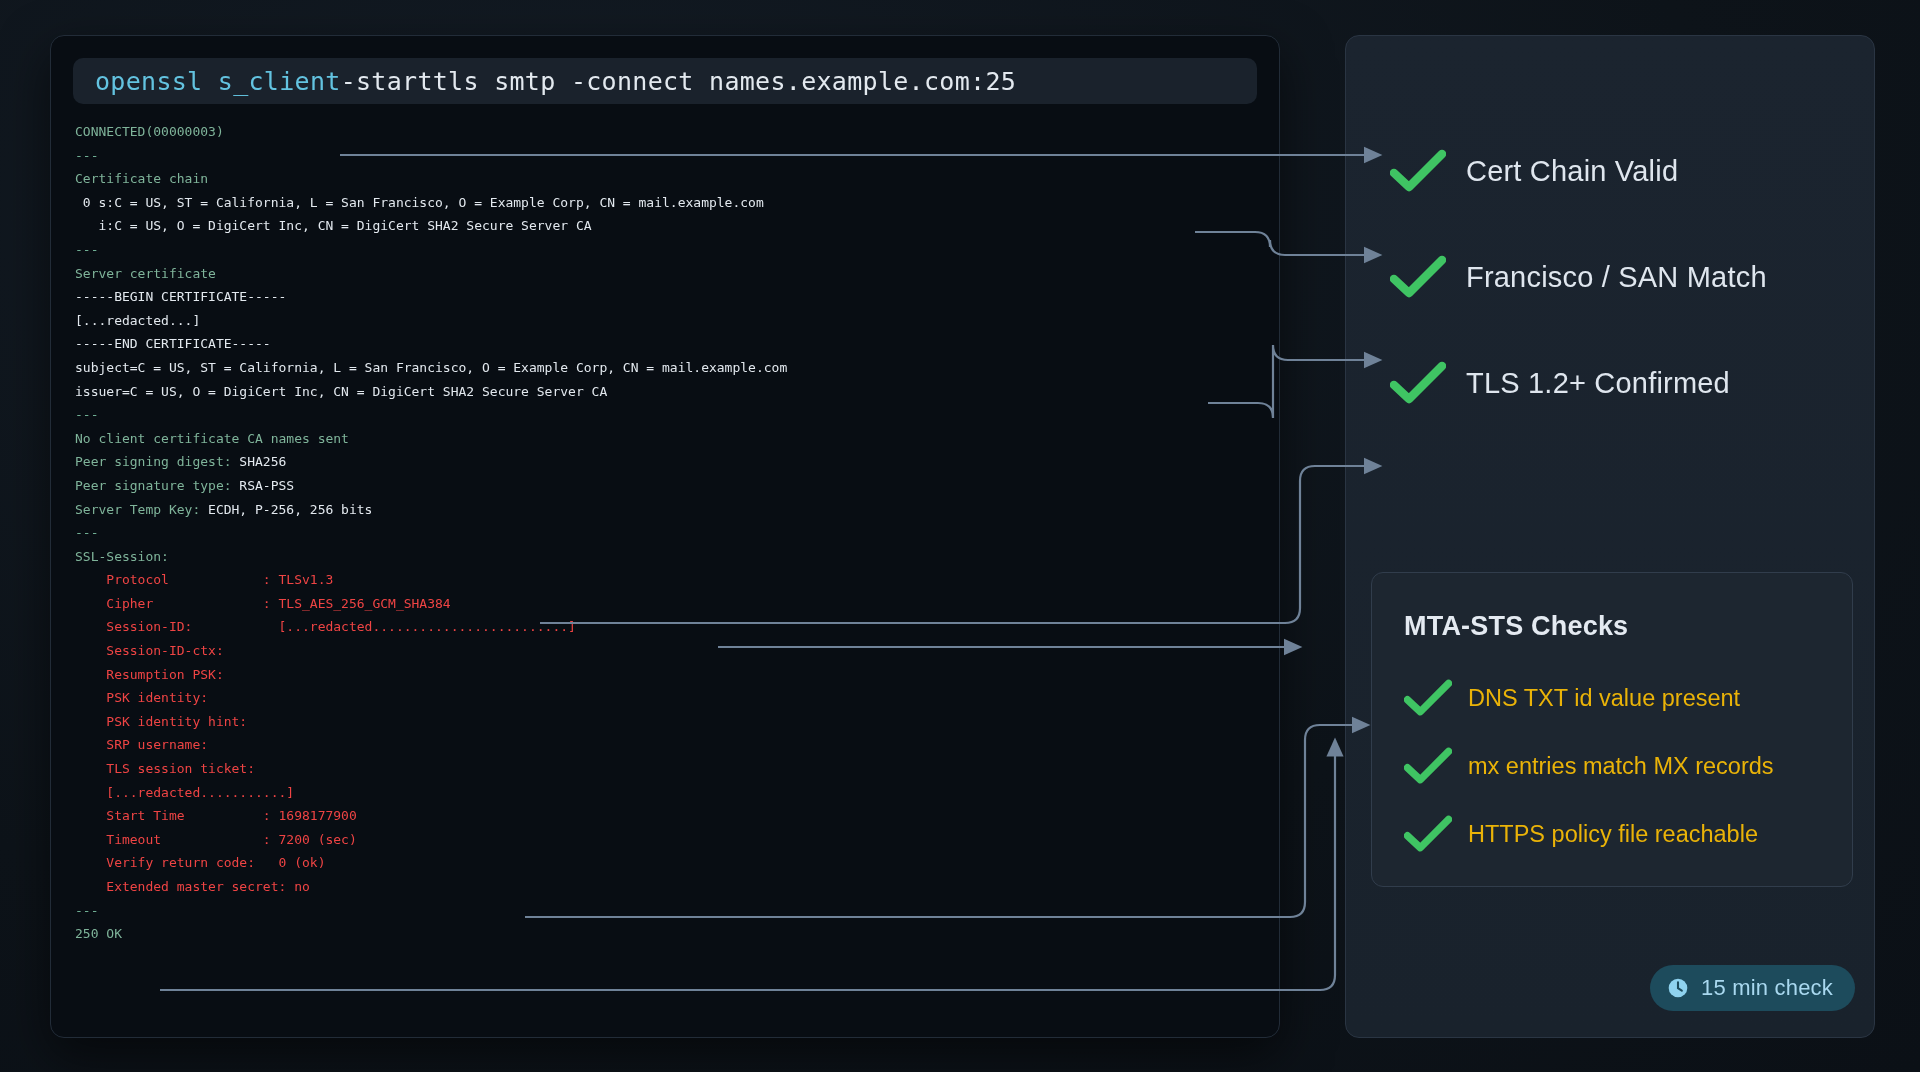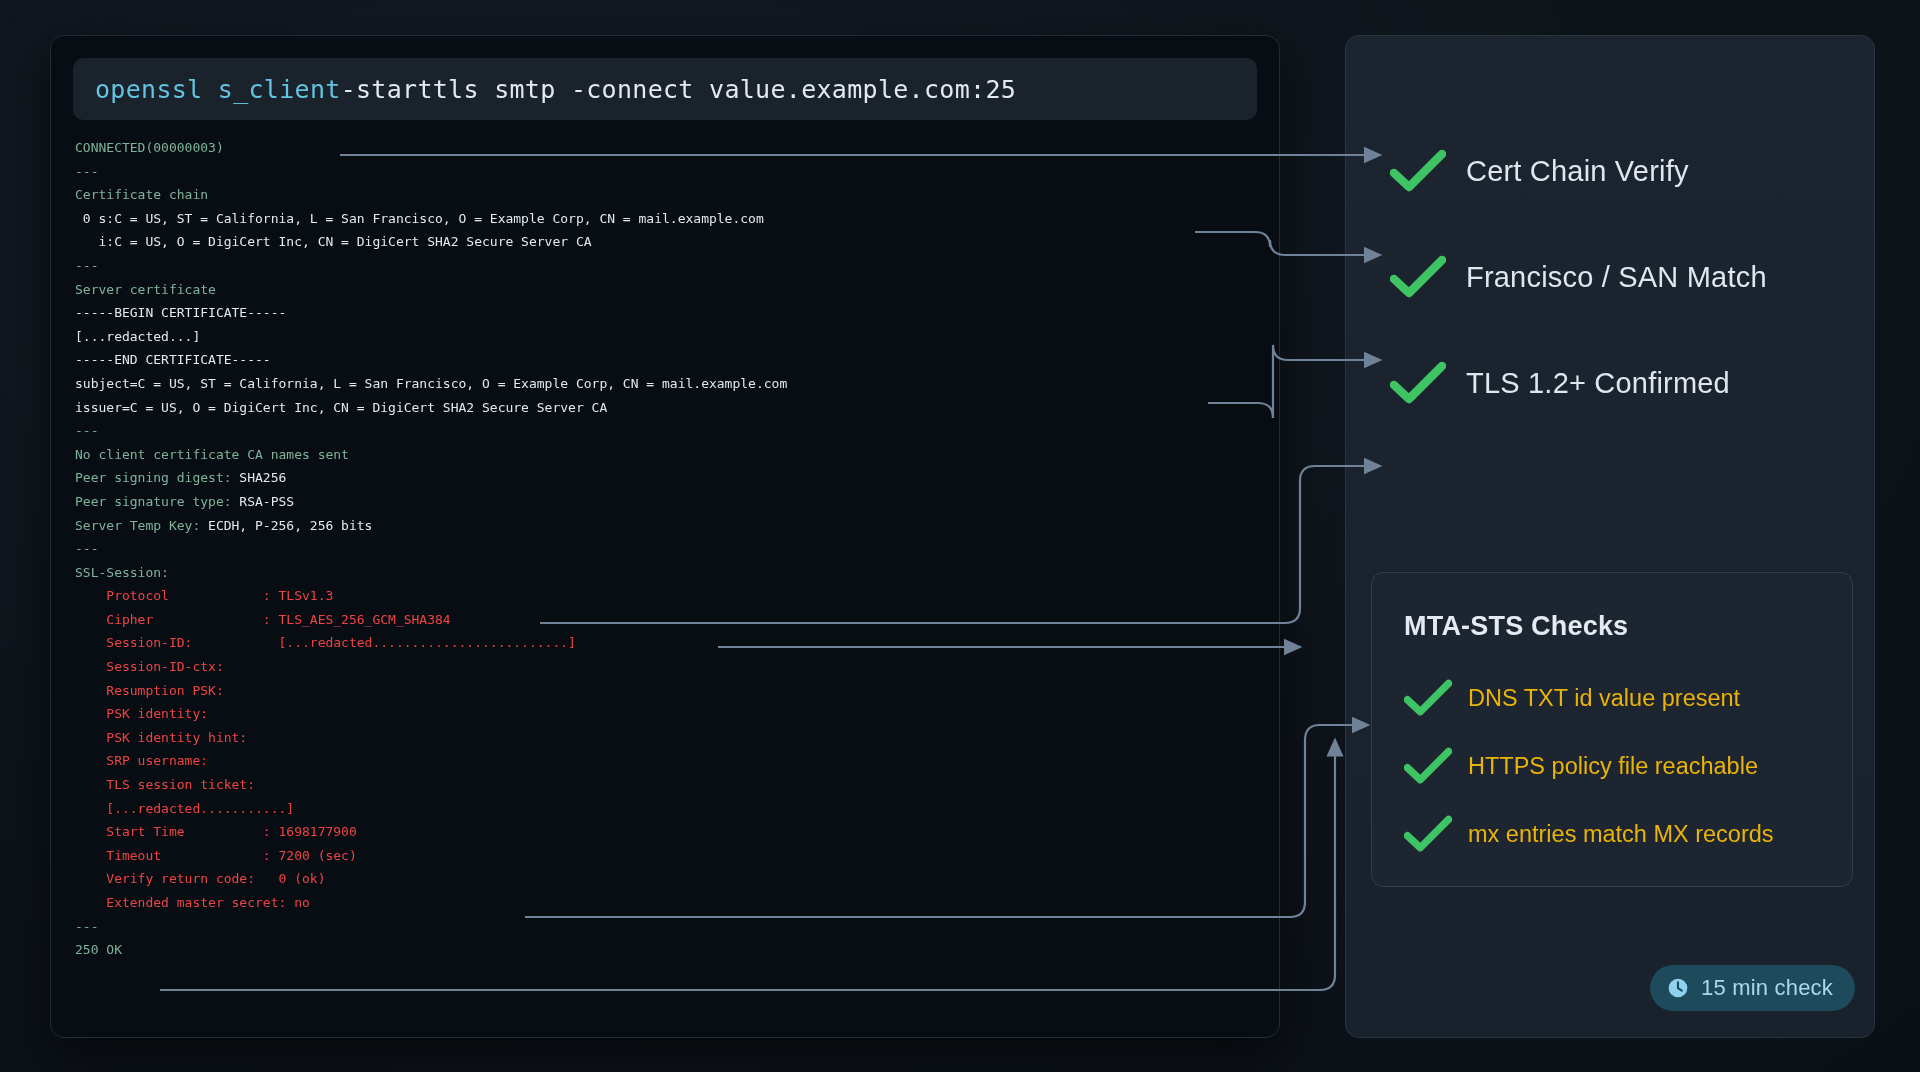--- a/index.html
+++ b/index.html
@@ -25,21 +25,21 @@
     width: 1230px; height: 1003px;
     background: #080d13;
     border: 1px solid #222c38;
     border-radius: 14px;
     z-index: 2;
     box-shadow: 0 18px 50px rgba(0,0,0,0.55);
     overflow: hidden;
   }
   #cmdbar {
     margin: 22px 22px 12px 22px;
-    height: 62px;
+    height: 46px;
     background: #1a222c;
     border-radius: 10px;
     display: flex; align-items: center;
     padding: 0 22px;
     font-family: "DejaVu Sans Mono", monospace;
     font-size: 25px;
     letter-spacing: .3px;
     white-space: nowrap;
   }
   .cmd-kw { color: #63c3e0; }
@@ -158,33 +158,33 @@
 
       <path d="M525,917 L1290,917 Q1305,917 1305,902 L1305,740 Q1305,725 1320,725 L1368,725"></path>
 
       <path d="M160,990 L1320,990 Q1335,990 1335,975 L1335,740" marker-end=""></path>
     </g>
   </svg>
 
   <div id="terminal">
     <div id="cmdbar">
       <span class="cmd-kw">openssl s_client</span>
-        <span class="cmd-rest"> -starttls smtp -connect value.example.com:25</span>
+        <span class="cmd-rest"> -starttls smtp -connect names.example.com:25</span>
     </div>
     <div id="termbody"><span class="l g">CONNECTED(00000003)</span><span class="l gb">---</span><span class="l g">Certificate chain</span><span class="l w"> 0 s:C = US, ST = California, L = San Francisco, O = Example Corp, CN = mail.example.com</span><span class="l w">   i:C = US, O = DigiCert Inc, CN = DigiCert SHA2 Secure Server CA</span><span class="l gb">---</span><span class="l g">Server certificate</span><span class="l w">-----BEGIN CERTIFICATE-----</span><span class="l w">[...redacted...]</span><span class="l w">-----END CERTIFICATE-----</span><span class="l w">subject=C = US, ST = California, L = San Francisco, O = Example Corp, CN = mail.example.com</span><span class="l w">issuer=C = US, O = DigiCert Inc, CN = DigiCert SHA2 Secure Server CA</span><span class="l gb">---</span><span class="l g">No client certificate CA names sent</span><span class="l"><span class="g">Peer signing digest:</span><span class="w"> SHA256</span></span><span class="l"><span class="g">Peer signature type:</span><span class="w"> RSA-PSS</span></span><span class="l"><span class="g">Server Temp Key:</span><span class="w"> ECDH, P-256, 256 bits</span></span><span class="l gb">---</span><span class="l g">SSL-Session:</span><span class="l lbl">    Protocol            : TLSv1.3</span><span class="l lbl">    Cipher              : TLS_AES_256_GCM_SHA384</span><span class="l lbl">    Session-ID:           [...redacted.........................]</span><span class="l lbl">    Session-ID-ctx:</span><span class="l lbl">    Resumption PSK:</span><span class="l lbl">    PSK identity:</span><span class="l lbl">    PSK identity hint:</span><span class="l lbl">    SRP username:</span><span class="l lbl">    TLS session ticket:</span><span class="l lbl">    [...redacted...........]</span><span class="l lbl">    Start Time          : 1698177900</span><span class="l lbl">    Timeout             : 7200 (sec)</span><span class="l lbl">    Verify return code:   0 (ok)</span><span class="l lbl">    Extended master secret: no</span><span class="l gb">---</span><span class="l g">250 OK</span></div>
   </div>
 
   <div id="checklist">
       <div class="check-row">
         <span class="tick">
           <svg viewBox="0 0 56 44" width="56" height="44">
             <path d="M4 24 L19 38 L52 5" fill="none" stroke="#3fc463" stroke-width="8.5" stroke-linecap="round" stroke-linejoin="round"></path>
           </svg>
         </span>
-        <span class="check-label">Cert Chain Verify</span>
+        <span class="check-label">Cert Chain Valid</span>
       </div>
       <div class="check-row">
         <span class="tick">
           <svg viewBox="0 0 56 44" width="56" height="44">
             <path d="M4 24 L19 38 L52 5" fill="none" stroke="#3fc463" stroke-width="8.5" stroke-linecap="round" stroke-linejoin="round"></path>
           </svg>
         </span>
         <span class="check-label">Francisco / SAN Match</span>
       </div>
       <div class="check-row">
@@ -207,29 +207,29 @@
             </svg>
           </span>
           <span class="mta-label">DNS TXT id value present</span>
         </div>
         <div class="mta-row">
           <span class="tick">
             <svg viewBox="0 0 56 44" width="48" height="38">
               <path d="M4 24 L19 38 L52 5" fill="none" stroke="#3fc463" stroke-width="8.5" stroke-linecap="round" stroke-linejoin="round"></path>
             </svg>
           </span>
-          <span class="mta-label">HTTPS policy file reachable</span>
+          <span class="mta-label">mx entries match MX records</span>
         </div>
         <div class="mta-row">
           <span class="tick">
             <svg viewBox="0 0 56 44" width="48" height="38">
               <path d="M4 24 L19 38 L52 5" fill="none" stroke="#3fc463" stroke-width="8.5" stroke-linecap="round" stroke-linejoin="round"></path>
             </svg>
           </span>
-          <span class="mta-label">mx entries match MX records</span>
+          <span class="mta-label">HTTPS policy file reachable</span>
         </div>
       </div>
   </div>
 
   <div id="badge">
     <svg class="clock" width="24" height="24" viewBox="0 0 24 24">
       <circle cx="12" cy="12" r="9.3" fill="#8fd2ee"></circle>
       <path d="M12 6.4 L12 12.2 L15.8 14.6" stroke="#1d4b5c" stroke-width="2.1" fill="none" stroke-linecap="round"></path>
     </svg>
     <span class="btext">15 min check</span>

